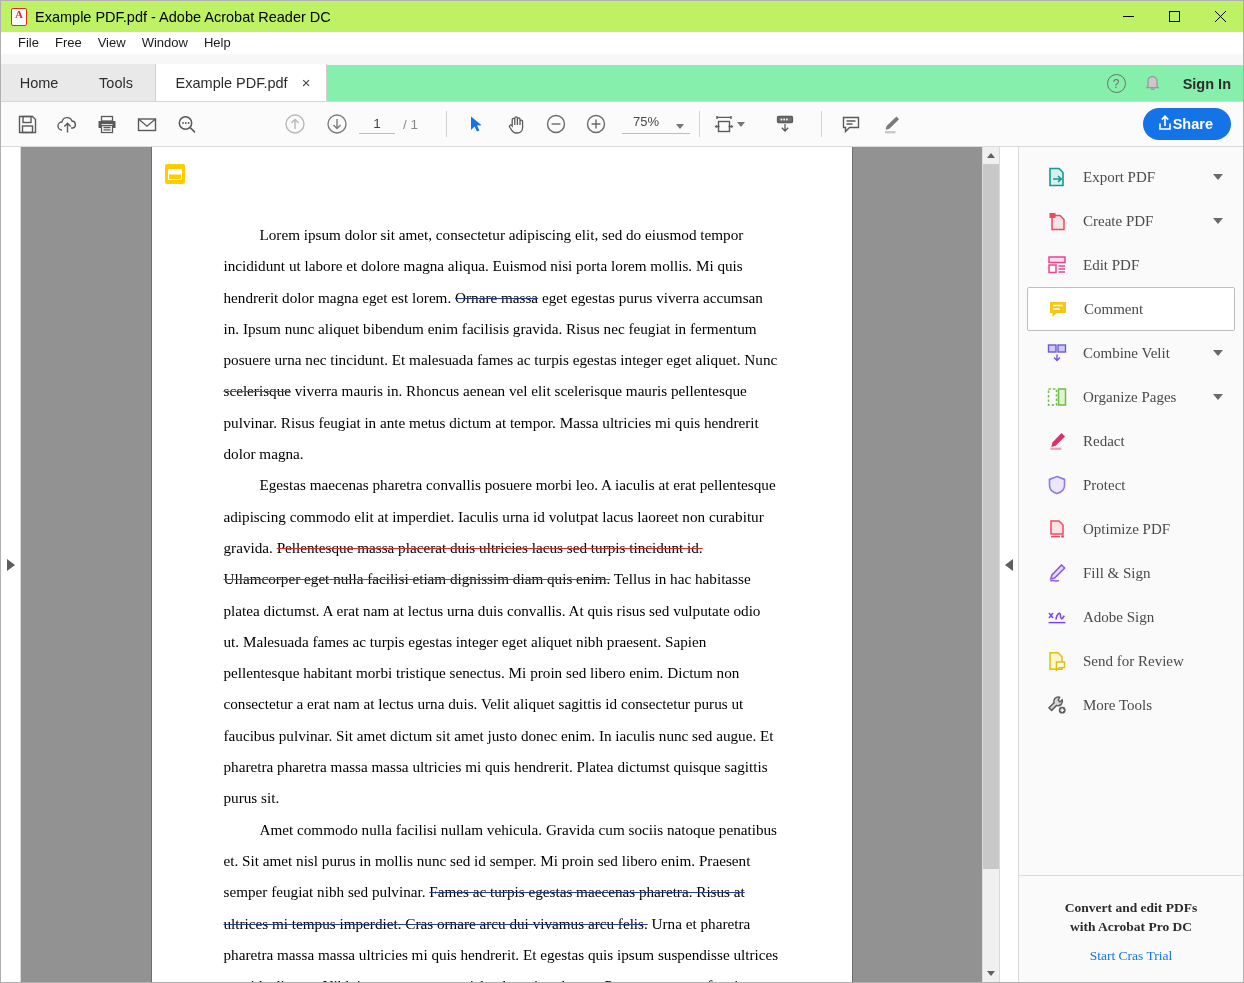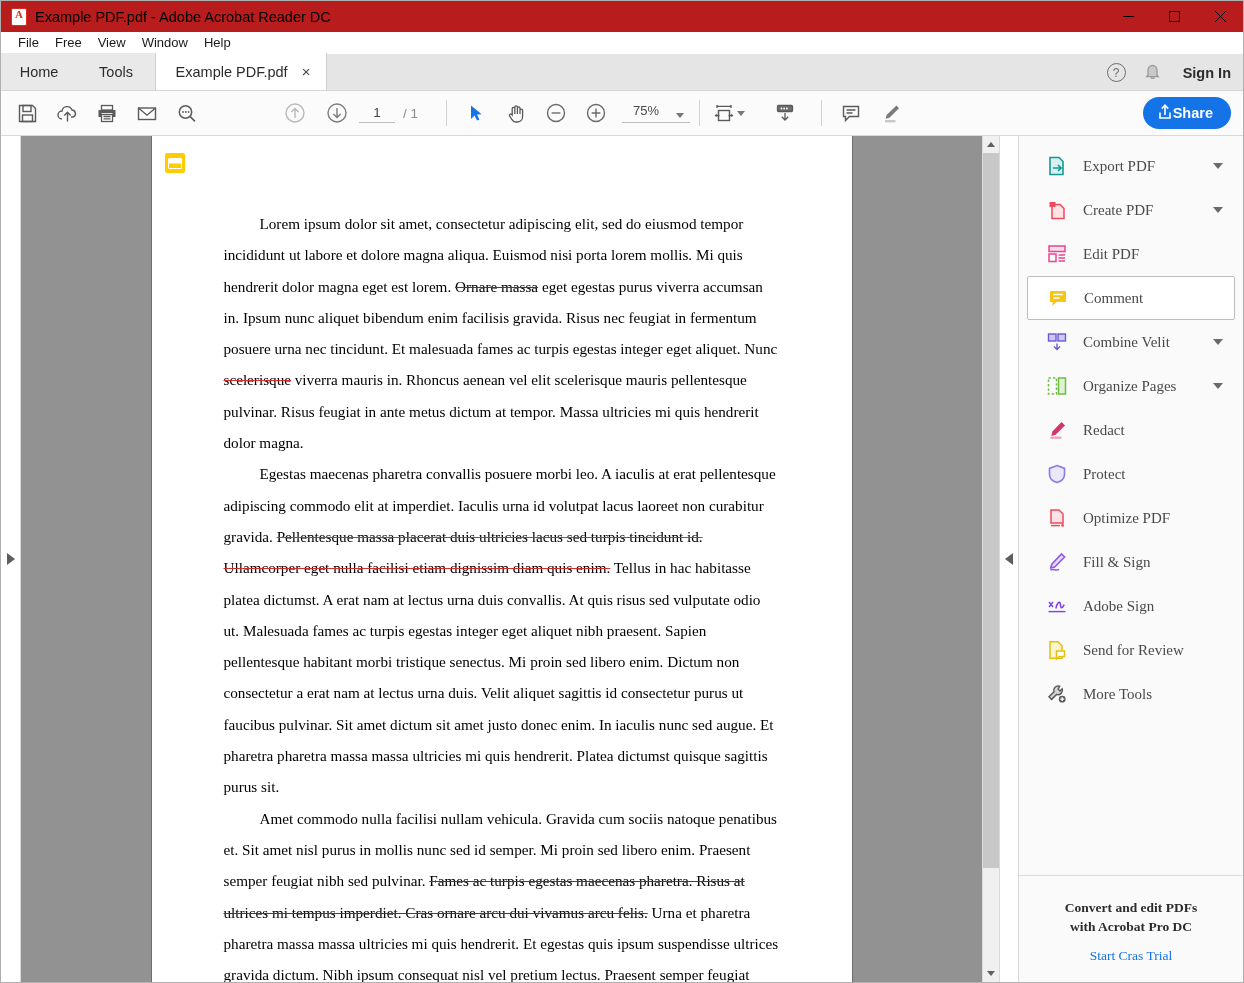--- a/index.html
+++ b/index.html
@@ -15,21 +15,21 @@
     position: relative;
     border: 1px solid #b0b0b0;
     background: #f7f7f7;
     display: flex;
     flex-direction: column;
   }
 
   
   .titlebar {
     height: 31px;
-    background: #b91c1c;
+    background: #bef264;
     display: flex;
     align-items: center;
     flex: 0 0 auto;
     position: relative;
   }
   .app-icon {
     width: 16px; height: 18px;
     margin-left: 10px; margin-right: 8px;
     position: relative;
     border: 1.5px solid #e02b20;
@@ -77,26 +77,27 @@
   .menu-item {
     font-size: 13px;
     color: #1a1a1a;
     padding: 2px 8px;
     white-space: nowrap;
   }
 
   
   .tabstrip {
     height: 37px;
-    background: #e5e5e5;
+    background: #86efac;
     display: flex;
     align-items: flex-end;
     flex: 0 0 auto;
     position: relative;
     border-bottom: 1px solid #d6d6d6;
+    margin-top: 11px;
   }
   .tab {
     height: 37px;
     display: flex;
     align-items: center;
     justify-content: center;
     font-size: 14.5px;
     color: #2c2c2c;
     background: #e9e9e9;
     padding: 0 22px;

